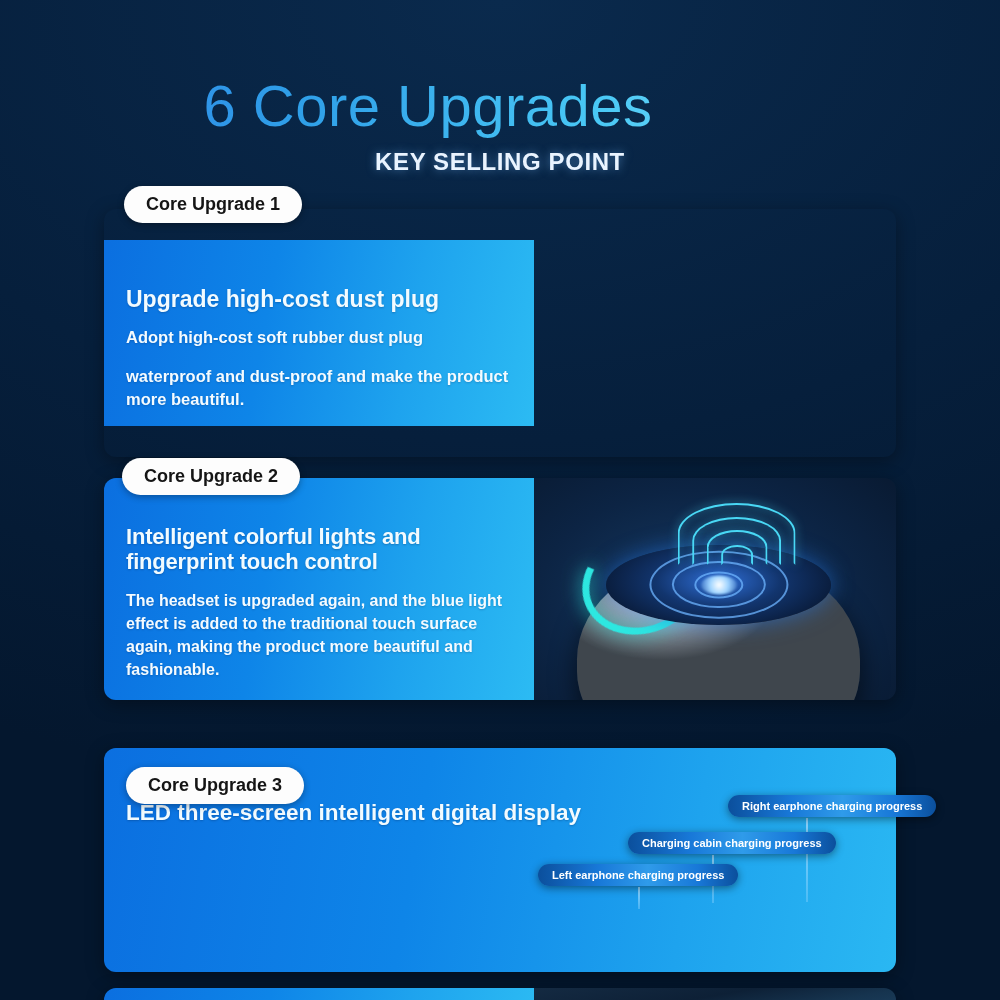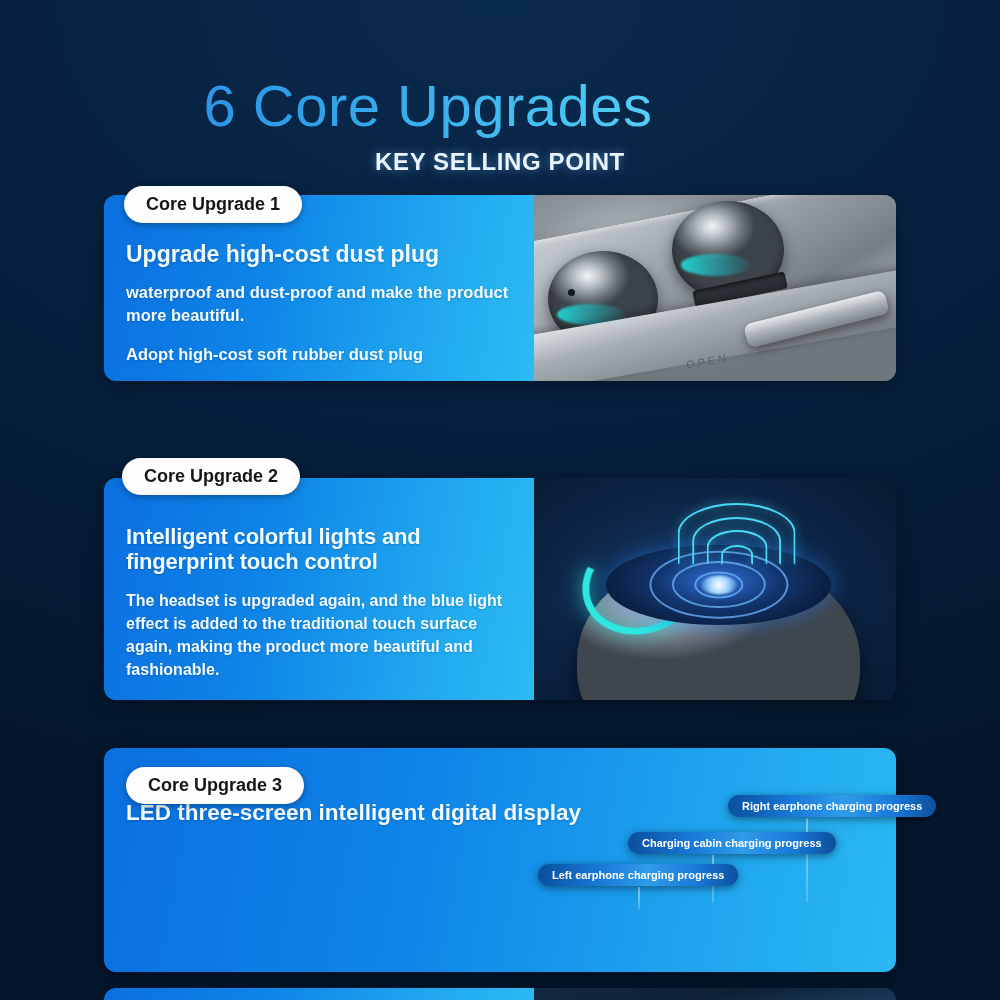--- a/index.html
+++ b/index.html
@@ -29,21 +29,21 @@
     color:#eaf4ff; text-shadow:0 0 10px rgba(120,190,255,.55);
   }
 
   
   .card{
     position:absolute; left:104px; width:792px;
     border-radius:12px; overflow:hidden;
     display:flex;
     box-shadow:0 4px 18px rgba(0,0,0,.35);
   }
-  #card1{ top:195px; height:186px; }
+  #card1{ top:209px; height:248px;align-items:center; }
   #card2{ top:478px; height:222px; }
   #card3{ top:748px; height:224px;flex-direction:column; }
   #card4{ top:988px; height:30px; }
 
   .panel{
     flex:0 0 430px; position:relative;
     background:linear-gradient(100deg,#0b6fe0 0%,#0e85e8 38%,#1ea3ee 70%,#2cbbf3 100%);
     padding:46px 20px 16px 22px;
     color:#ffffff;
   }
@@ -255,22 +255,22 @@
 <body>
 
 <div id="page">
 
   <div class="title">6 Core Upgrades</div>
   <div class="subtitle">KEY SELLING POINT</div>
 
   <div class="card" id="card1">
     <div class="panel">
       <div class="h">Upgrade high-cost dust plug</div>
+      <div class="p">Adopt high-cost soft rubber dust plug</div>
       <div class="p">waterproof and dust-proof and make the product more beautiful.</div>
-      <div class="p">Adopt high-cost soft rubber dust plug</div>
     </div>
     <div class="photo">
       <div class="ph1">
         <div class="plate"></div>
         <div class="bud b-a">
           <div class="dot"></div>
           <div class="ring"></div>
         </div>
         <div class="bud b-b">
           <div class="ring"></div>

